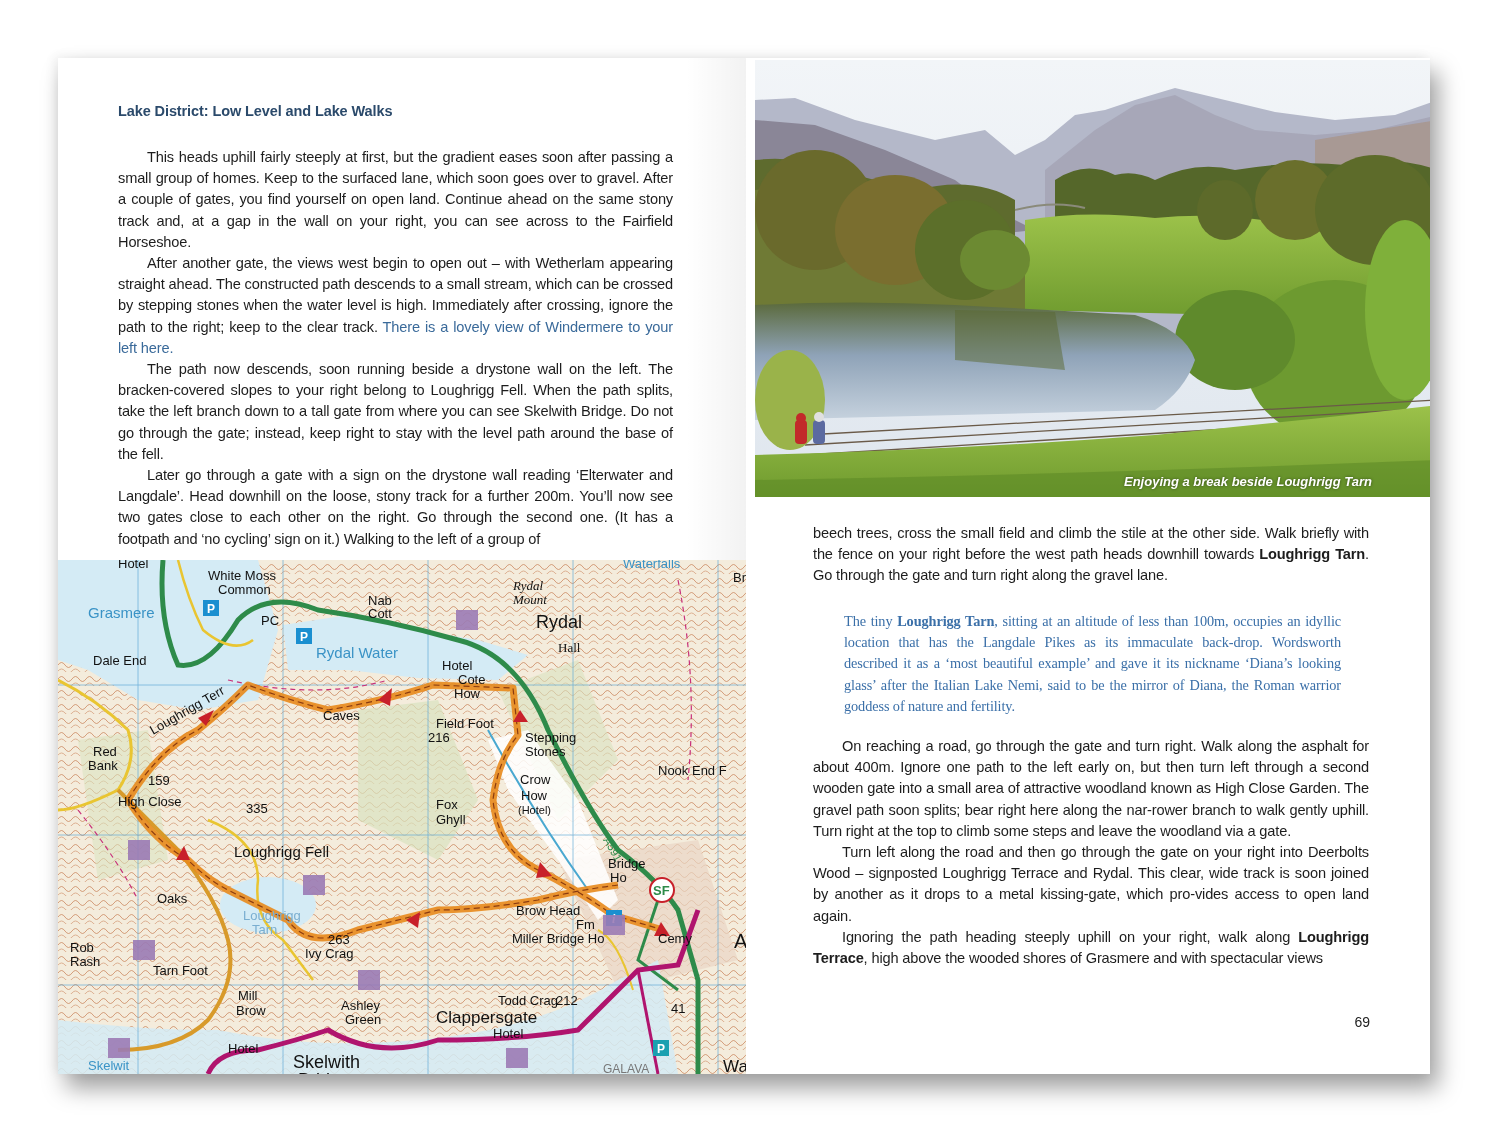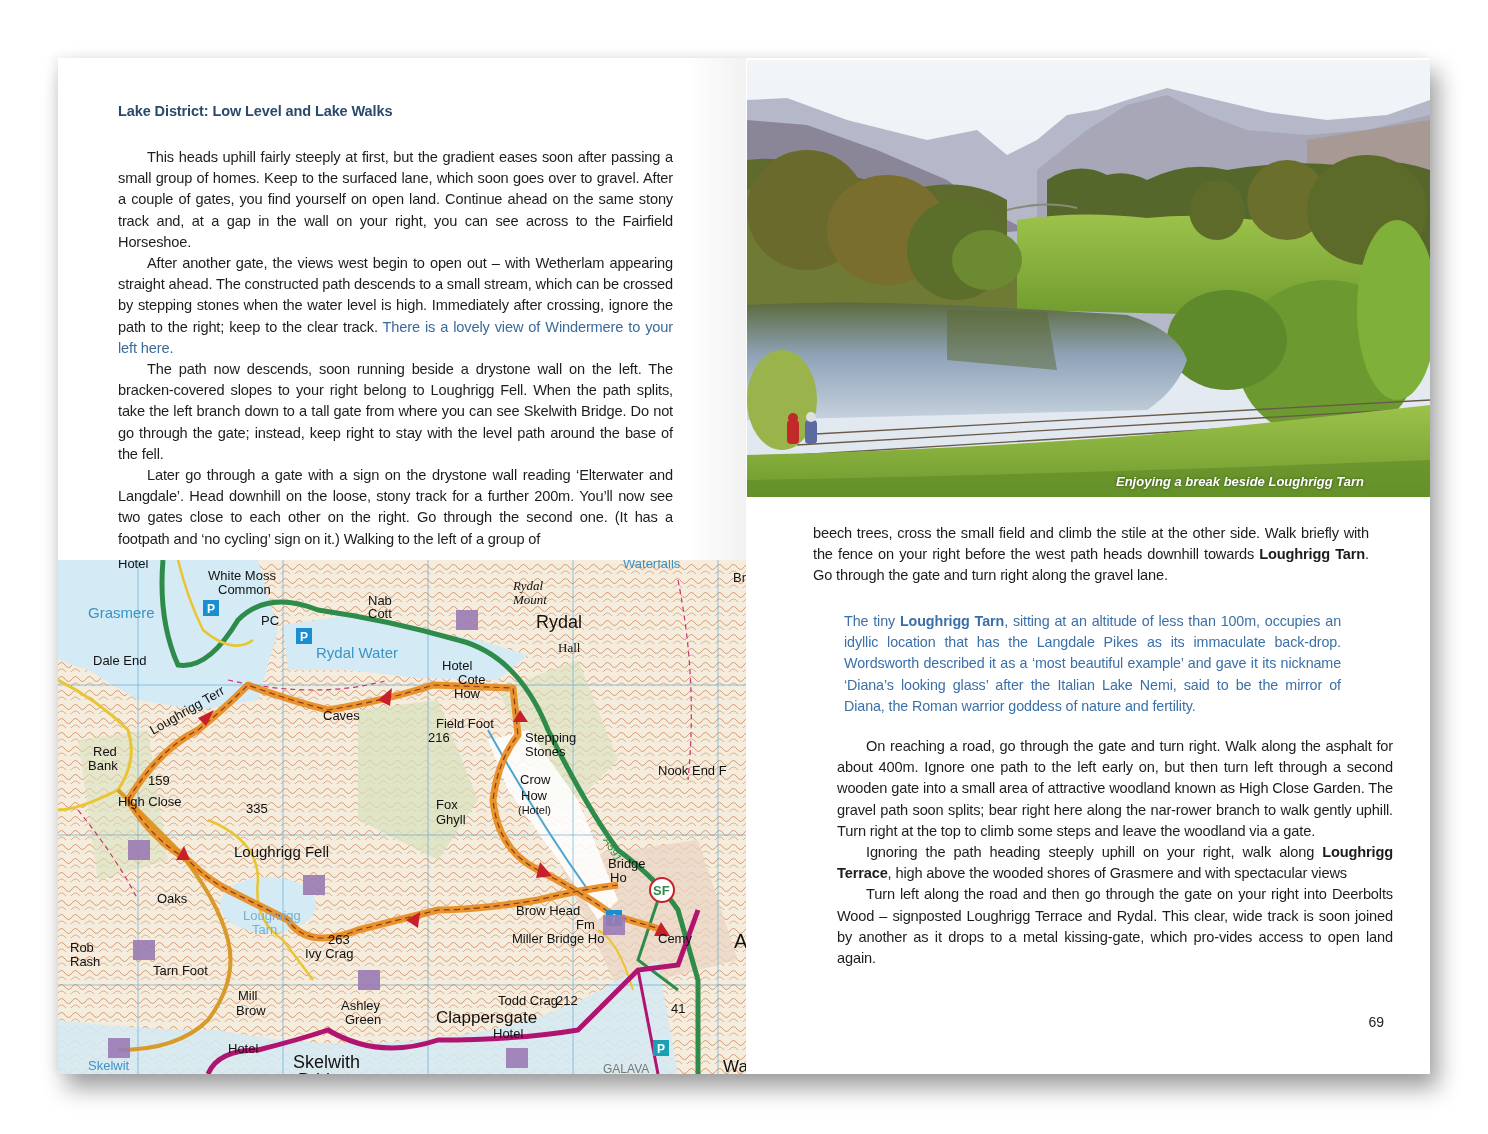--- a/index.html
+++ b/index.html
@@ -36,35 +36,35 @@
   
   .map {
     position:absolute; left:0; top:502px; width:688px; height:514px; overflow:hidden;
     background:#f3eadb;
   }
   .map svg { display:block; }
   .map-label { font-family:"Liberation Sans", sans-serif; fill:#111; }
 
   
   .photo {
-    position:absolute; left:1px; top:2px; width:683px; height:437px; overflow:hidden;
+    position:absolute; left:9px; top:2px; width:683px; height:437px; overflow:hidden;
   }
   .photo svg { display:block; }
   .caption {
     position:absolute; right:66px; top:414px; color:#fff; font-style:italic; font-weight:bold;
     font-size:13px; text-shadow: 0 0 3px rgba(0,0,0,0.5); font-family:"Liberation Sans", sans-serif;
   }
   .right-text { left:67px; width:556px; }
   .infobox {
     position:absolute; left:98px; top:553px; width:497px; font-size:14.3px; line-height:21.2px;
-    color:#3a6fa8; text-align:justify; font-family:Liberation Sans, sans-serif; letter-spacing:-0.1px;
+    color:#3a6fa8; text-align:justify; font-family:Liberation Serif, serif; letter-spacing:-0.1px;
   }
   .infobox b { font-weight:bold; }
   .page-number {
-    position:absolute; right:46px; top:956px; font-size:14px; color:#222;
+    position:absolute; right:60px; top:956px; font-size:14px; color:#222;
     font-family:"Liberation Sans", sans-serif;
   }
 </style>
 </head>
 <body>
 
 <div class="spread">
 
   <div class="page page-left">
     <div class="gutter-shade"></div>
@@ -319,21 +319,21 @@
     </div>
 
     <div class="text-block right-text" style="top:465px;">
       <p class="noindent"><span>beech trees, cross the small field and climb the stile at the other side. Walk briefly with the fence on your right before the west path heads downhill towards </span><span class="bold">Loughrigg Tarn</span><span>. Go through the gate and turn right along the gravel lane.</span></p>
     </div>
 
     <div class="infobox">
       <span>The tiny </span><b>Loughrigg Tarn</b><span>, sitting at an altitude of less than 100m, occupies an idyllic location that has the Langdale Pikes as its immaculate back-drop. Wordsworth described it as a ‘most beautiful example’ and gave it its nickname ‘Diana’s looking glass’ after the Italian Lake Nemi, said to be the mirror of Diana, the Roman warrior goddess of nature and fertility.</span>
     </div>
 
-    <div class="text-block right-text" style="top:678px;margin-left:24px;">
+    <div class="text-block right-text" style="top:678px;">
       <p>On reaching a road, go through the gate and turn right. Walk along the asphalt for about 400m. Ignore one path to the left early on, but then turn left through a second wooden gate into a small area of attractive woodland known as High Close Garden. The gravel path soon splits; bear right here along the nar-rower branch to walk gently uphill. Turn right at the top to climb some steps and leave the woodland via a gate.</p>
+      <p>Turn left along the road and then go through the gate on your right into Deerbolts Wood – signposted Loughrigg Terrace and Rydal. This clear, wide track is soon joined by another as it drops to a metal kissing-gate, which pro-vides access to open land again.</p>
       <p><span>Ignoring the path heading steeply uphill on your right, walk along </span><span class="bold">Loughrigg Terrace</span><span>, high above the wooded shores of Grasmere and with spectacular views</span></p>
-      <p>Turn left along the road and then go through the gate on your right into Deerbolts Wood – signposted Loughrigg Terrace and Rydal. This clear, wide track is soon joined by another as it drops to a metal kissing-gate, which pro-vides access to open land again.</p>
     </div>
 
     <div class="page-number">69</div>
   </div>
 </div>
 
 </body></html>

